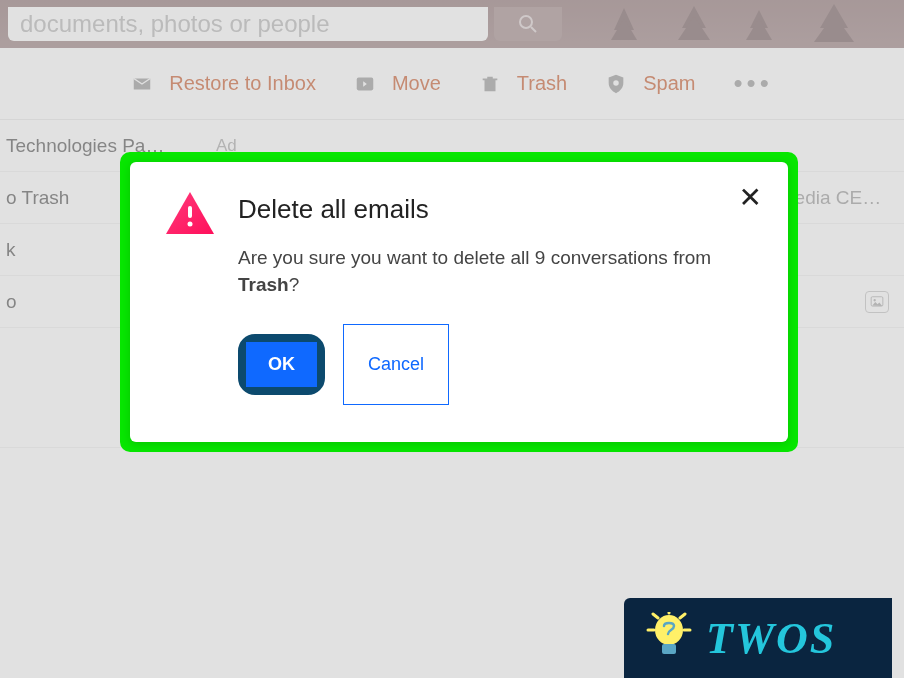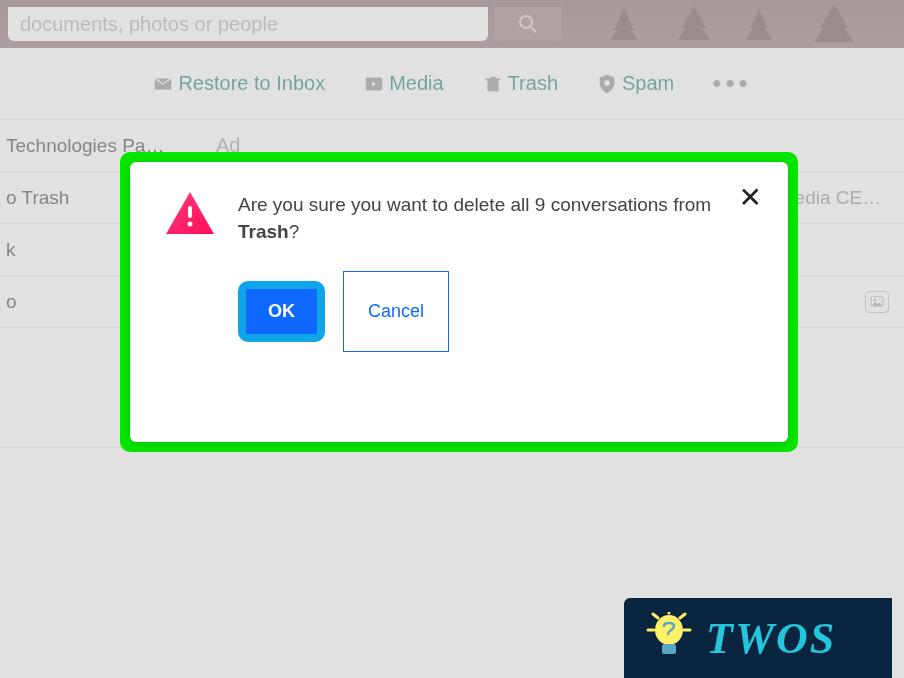--- a/index.html
+++ b/index.html
@@ -22,21 +22,21 @@
   }
   .search-cut {
     background: #fff;
     border-radius: 0 0 6px 6px;
     height: 34px;
     margin-left: 8px;
     padding: 0 12px;
     display: flex;
     align-items: center;
     color: #aaa;
-    font-size: 20px;
+    font-size: 24px;
     width: 480px;
   }
   .search-btn-box {
     width: 68px;
     height: 34px;
     margin-left: 6px;
     background: #927577;
     border-radius: 0 0 6px 6px;
     display: flex;
     align-items: center;
@@ -53,39 +53,39 @@
     height: 72px;
     background: #fff;
     border-bottom: 1px solid #e5e5e5;
     display: flex;
     align-items: center;
     justify-content: center;
     gap: 38px;
     color: #555;
     font-size: 20px;
   }
-  .toolbar .tb-item { display: flex; align-items: center; gap: 4px; color: #0f766e; }
+  .toolbar .tb-item { display: flex; align-items: center; gap: 16px; color: #c2410c; }
   .toolbar svg { width: 22px; height: 22px; fill: #888; }
   .more-dots { letter-spacing: 4px; font-size: 26px; color: #888; }
   .email-list { }
   .row {
     display: flex;
     align-items: center;
     border-bottom: 1px solid #eee;
     background: #fff;
     height: 52px;
     padding: 0 15px 0 6px;
     font-size: 19px;
     color: #333;
   }
   .row .sender { width: 210px; white-space: nowrap; overflow: hidden; text-overflow: ellipsis; }
   .row .subject { flex: 1; white-space: nowrap; overflow: hidden; text-overflow: ellipsis; }
   .row .subject b { font-weight: 700; }
   .row .snippet { color: #888; font-weight: 400; }
-  .row .adlabel { color: #999; font-size: 20px; margin-right: 12px; }
+  .row .adlabel { color: #999; font-size: 17px; margin-right: 12px; }
   .row .star { width: 18px; height: 18px; margin-right: 8px; fill: #ccc; }
   .img-badge {
     width: 24px; height: 22px; border: 1px solid #bbb; border-radius: 4px; display: flex; align-items: center; justify-content: center;
   }
   .dim-overlay {
     position: absolute;
     inset: 0;
     background: rgba(200,200,200,0.55);
     z-index: 5;
   }
@@ -117,22 +117,22 @@
   }
   .modal-body { display: flex; gap: 24px; }
   .warn-tri { flex: 0 0 48px; }
   .warn-tri svg { width: 48px; height: 42px; }
   .modal-title { font-size: 26px; font-weight: 400; color: #222; margin: 2px 0 20px 0; }
   .modal-text { font-size: 19px; color: #444; line-height: 1.4; margin-bottom: 26px; }
   .modal-text b { font-weight: 700; }
   .modal-buttons { display: flex; gap: 18px; align-items: center; }
   .ok-highlight {
     display: inline-block;
-    border: 8px solid #0ea5e9;
-    border-radius: 10px;
+    border: 8px solid #0c4a6e;
+    border-radius: 17px;
   }
   .ok-btn {
     background: #0f69ff;
     color: #fff;
     border: none;
     padding: 12px 22px;
     font-size: 18px;
     font-weight: 600;
     cursor: pointer;
   }
@@ -200,21 +200,21 @@
         <path d="M3 6h18v12H3z" fill="#888"></path>
         <path d="M3 6l9 6 9-6" fill="none" stroke="#fff" stroke-width="1.5"></path>
       </svg>
     <span>Restore to Inbox</span>
   </div>
   <div class="tb-item">
     <svg viewBox="0 0 24 24">
         <rect x="3" y="5" width="18" height="14" rx="2" fill="#888"></rect>
         <path d="M10 9l4 3-4 3z" fill="#fff"></path>
       </svg>
-    <span>Media</span>
+    <span>Move</span>
   </div>
   <div class="tb-item">
     <svg viewBox="0 0 24 24">
         <path d="M6 8h12v12H6z M4 6h16v2H4z M9 4h6v2H9z" fill="#888"></path>
       </svg>
     <span>Trash</span>
   </div>
   <div class="tb-item">
     <svg viewBox="0 0 24 24">
         <path d="M12 2l8 3v6c0 5-3.5 9-8 11-4.5-2-8-6-8-11V5l8-3z" fill="#888"></path>
@@ -274,20 +274,21 @@
               <stop offset="0%" stop-color="#ff3a7a"></stop>
               <stop offset="100%" stop-color="#ff0f5b"></stop>
             </linearGradient>
           </defs>
           <path d="M24 0 L48 42 L0 42 Z" fill="url(#wg)"></path>
           <rect x="22" y="14" width="4" height="12" rx="2" fill="#fff"></rect>
           <circle cx="24" cy="32" r="2.5" fill="#fff"></circle>
         </svg>
       </div>
       <div>
+        <div class="modal-title">Delete all emails</div>
         <div class="modal-text">
           <span>Are you sure you want to delete all 9 conversations from </span><b>Trash</b><span>?</span>
         </div>
         <div class="modal-buttons">
           <span class="ok-highlight">
             <button class="ok-btn">OK</button>
           </span>
           <button class="cancel-btn">Cancel</button>
         </div>
       </div>

